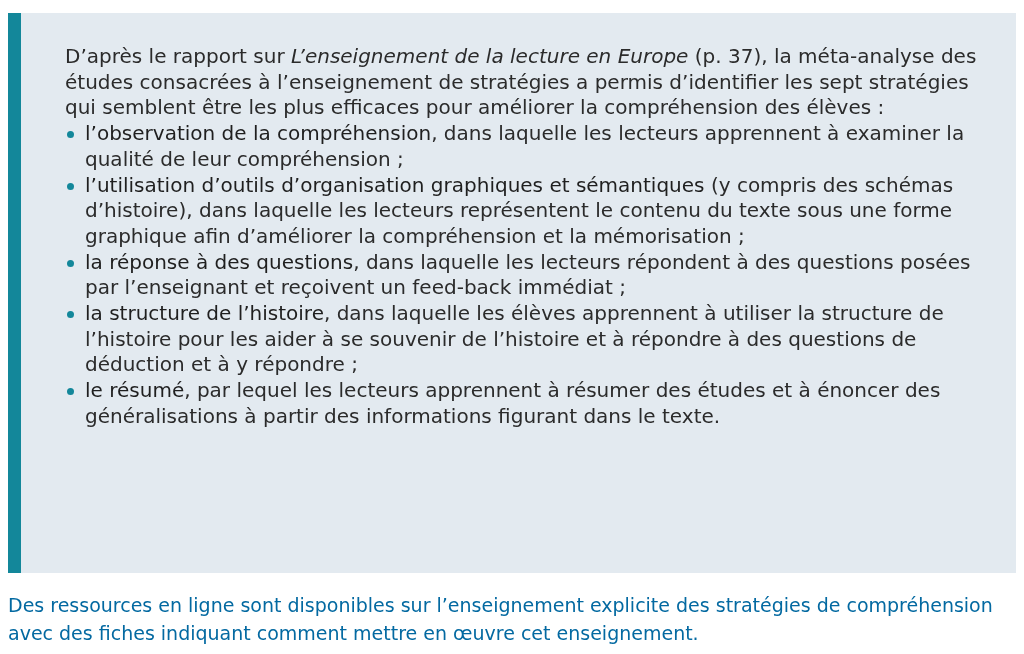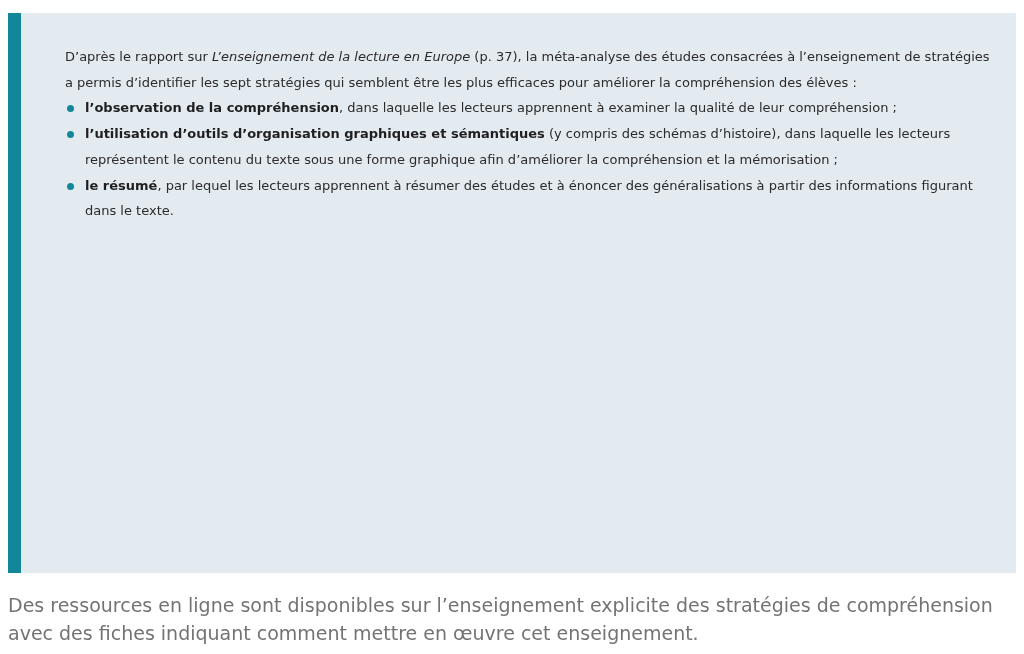--- a/index.html
+++ b/index.html
@@ -1,39 +1,41 @@
 <!DOCTYPE html>
 <html><head>
   <meta charset="utf-8">
   <style>
     html, body { margin:0; padding:0; background:#ffffff; }
     body { width:1024px; height:654px; position:relative; overflow:hidden;
            font-family:"DejaVu Sans", sans-serif; color:#2b2b2b; }
     .box { position:absolute; left:8px; top:13px; width:1008px; height:560px;
            background:#e3eaf0; }
     .bar { position:absolute; left:0; top:0; width:13px; height:100%; background:#13879a; }
-    .content { position:absolute; left:57px; top:31px; width:930px; font-size:13px; line-height:25.7px; }
+    .content { position:absolute; left:57px; top:31px; width:930px; font-size:20px; line-height:25.7px; }
     .intro p { margin:0; }
     .intro em { font-style:italic; }
     ul { list-style:none; margin:0; padding:0; }
     li { position:relative; padding-left:20px; }
     li .dot { position:absolute; left:2px; top:10px; width:7px; height:7px; border-radius:50%; background:#13879a; }
-    li b { font-weight:bold; color:#1f1f1f; }
-    .footer { position:absolute; left:8px; top:591px; width:1000px; font-size:19px; line-height:28px; color:#737373; }
+    li b { font-weight:normal; color:#1f1f1f; }
+    .footer { position:absolute; left:8px; top:591px; width:1000px; font-size:19px; line-height:28px; color:#0369a1; }
   </style>
 </head>
 <body>
 
 <div class="box">
   <div class="bar"></div>
   <div class="content">
     <div class="intro">
       <p><span>D’après le rapport sur </span><em>L’enseignement de la lecture en Europe</em><span> (p. 37), la méta-analyse des études consacrées à l’enseignement de stratégies a permis d’identifier les sept stratégies qui semblent être les plus efficaces pour améliorer la compréhension des élèves :</span></p>
     </div>
     <ul>
       <li><span class="dot"></span><b>l’observation de la compréhension</b><span>, dans laquelle les lecteurs apprennent à examiner la qualité de leur compréhension ;</span></li>
       <li><span class="dot"></span><b>l’utilisation d’outils d’organisation graphiques et sémantiques</b><span> (y compris des schémas d’histoire), dans laquelle les lecteurs représentent le contenu du texte sous une forme graphique afin d’améliorer la compréhension et la mémorisation ;</span></li>
+      <li><span class="dot"></span><b>la réponse à des questions</b><span>, dans laquelle les lecteurs répondent à des questions posées par l’enseignant et reçoivent un feed-back immédiat ;</span></li>
+      <li><span class="dot"></span><b>la structure de l’histoire</b><span>, dans laquelle les élèves apprennent à utiliser la structure de l’histoire pour les aider à se souvenir de l’histoire et à répondre à des questions de déduction et à y répondre ;</span></li>
       <li><span class="dot"></span><b>le résumé</b><span>, par lequel les lecteurs apprennent à résumer des études et à énoncer des généralisations à partir des informations figurant dans le texte.</span></li>
     </ul>
   </div>
 </div>
 
 <div class="footer">Des ressources en ligne sont disponibles sur l’enseignement explicite des stratégies de compréhension avec des fiches indiquant comment mettre en œuvre cet enseignement.</div>
 
 </body></html>

